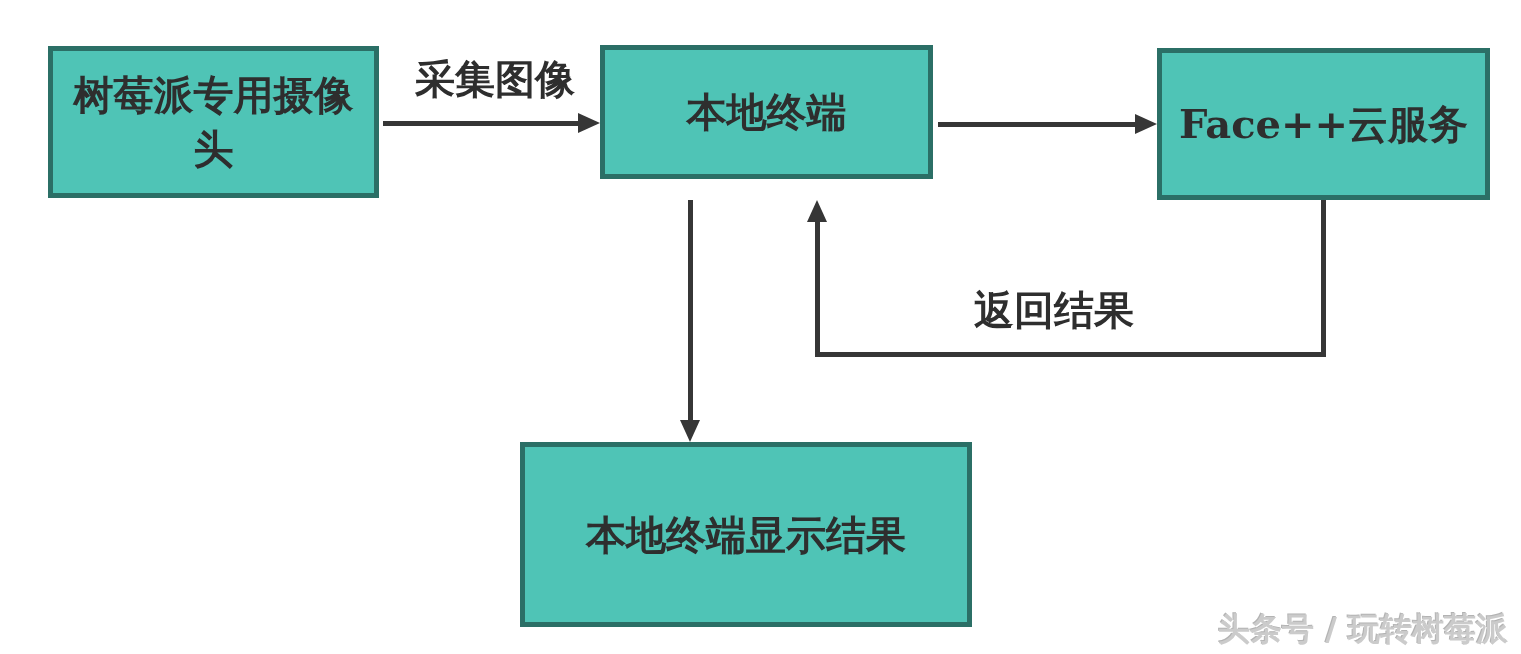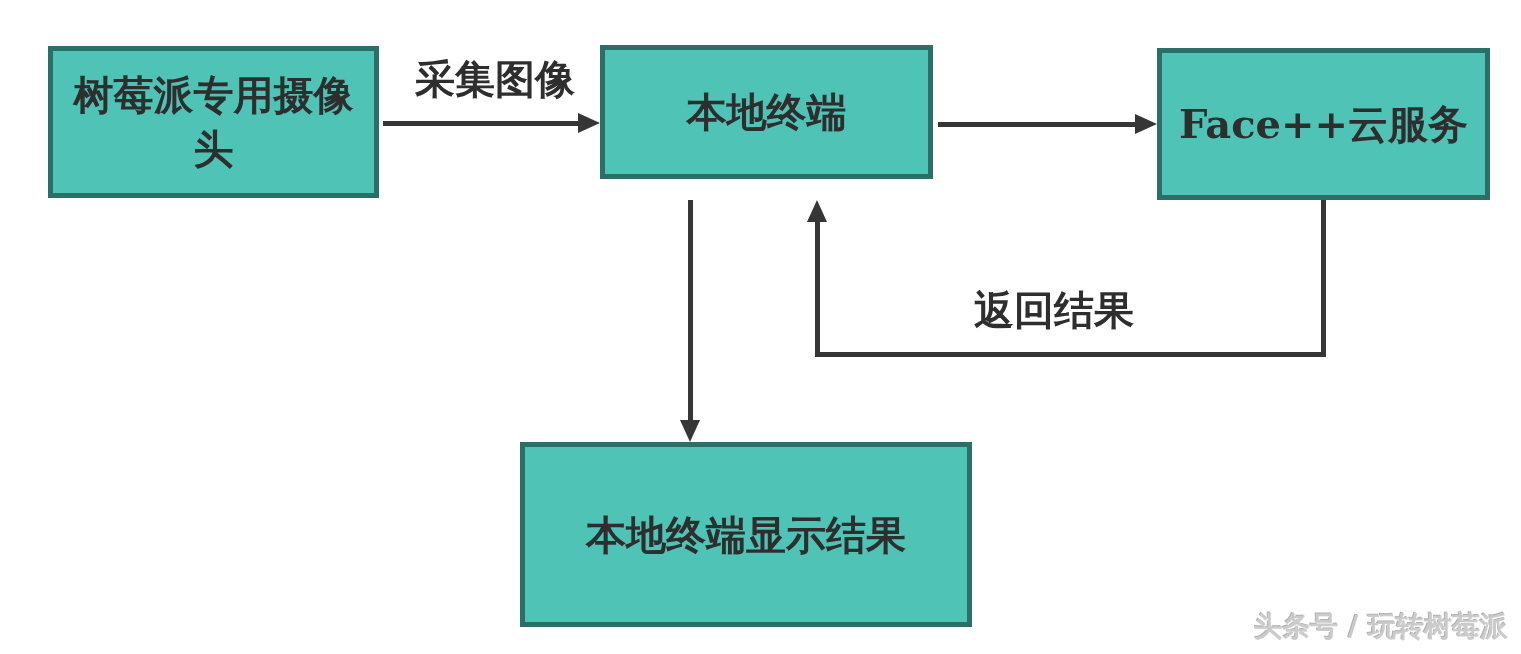--- a/index.html
+++ b/index.html
@@ -87,21 +87,21 @@
   }
   .lbl-capture  { left: 495px;  top: 59px; }
   .lbl-transmit { left: 1045px; top: 66px; }
   .lbl-return   { left: 1054px; top: 290px; }
 
   .watermark {
     position: absolute;
     right: 13px;
     top: 608px;
     font-weight: bold;
-    font-size: 28px;
+    font-size: 32px;
     color: #cbcbcb;
     text-shadow: 1px 1px 0 #ffffff, -1px -1px 0 #b3b3b3;
     white-space: nowrap;
   }
 </style>
 </head>
 <body>
 
 <div class="canvas">
 

